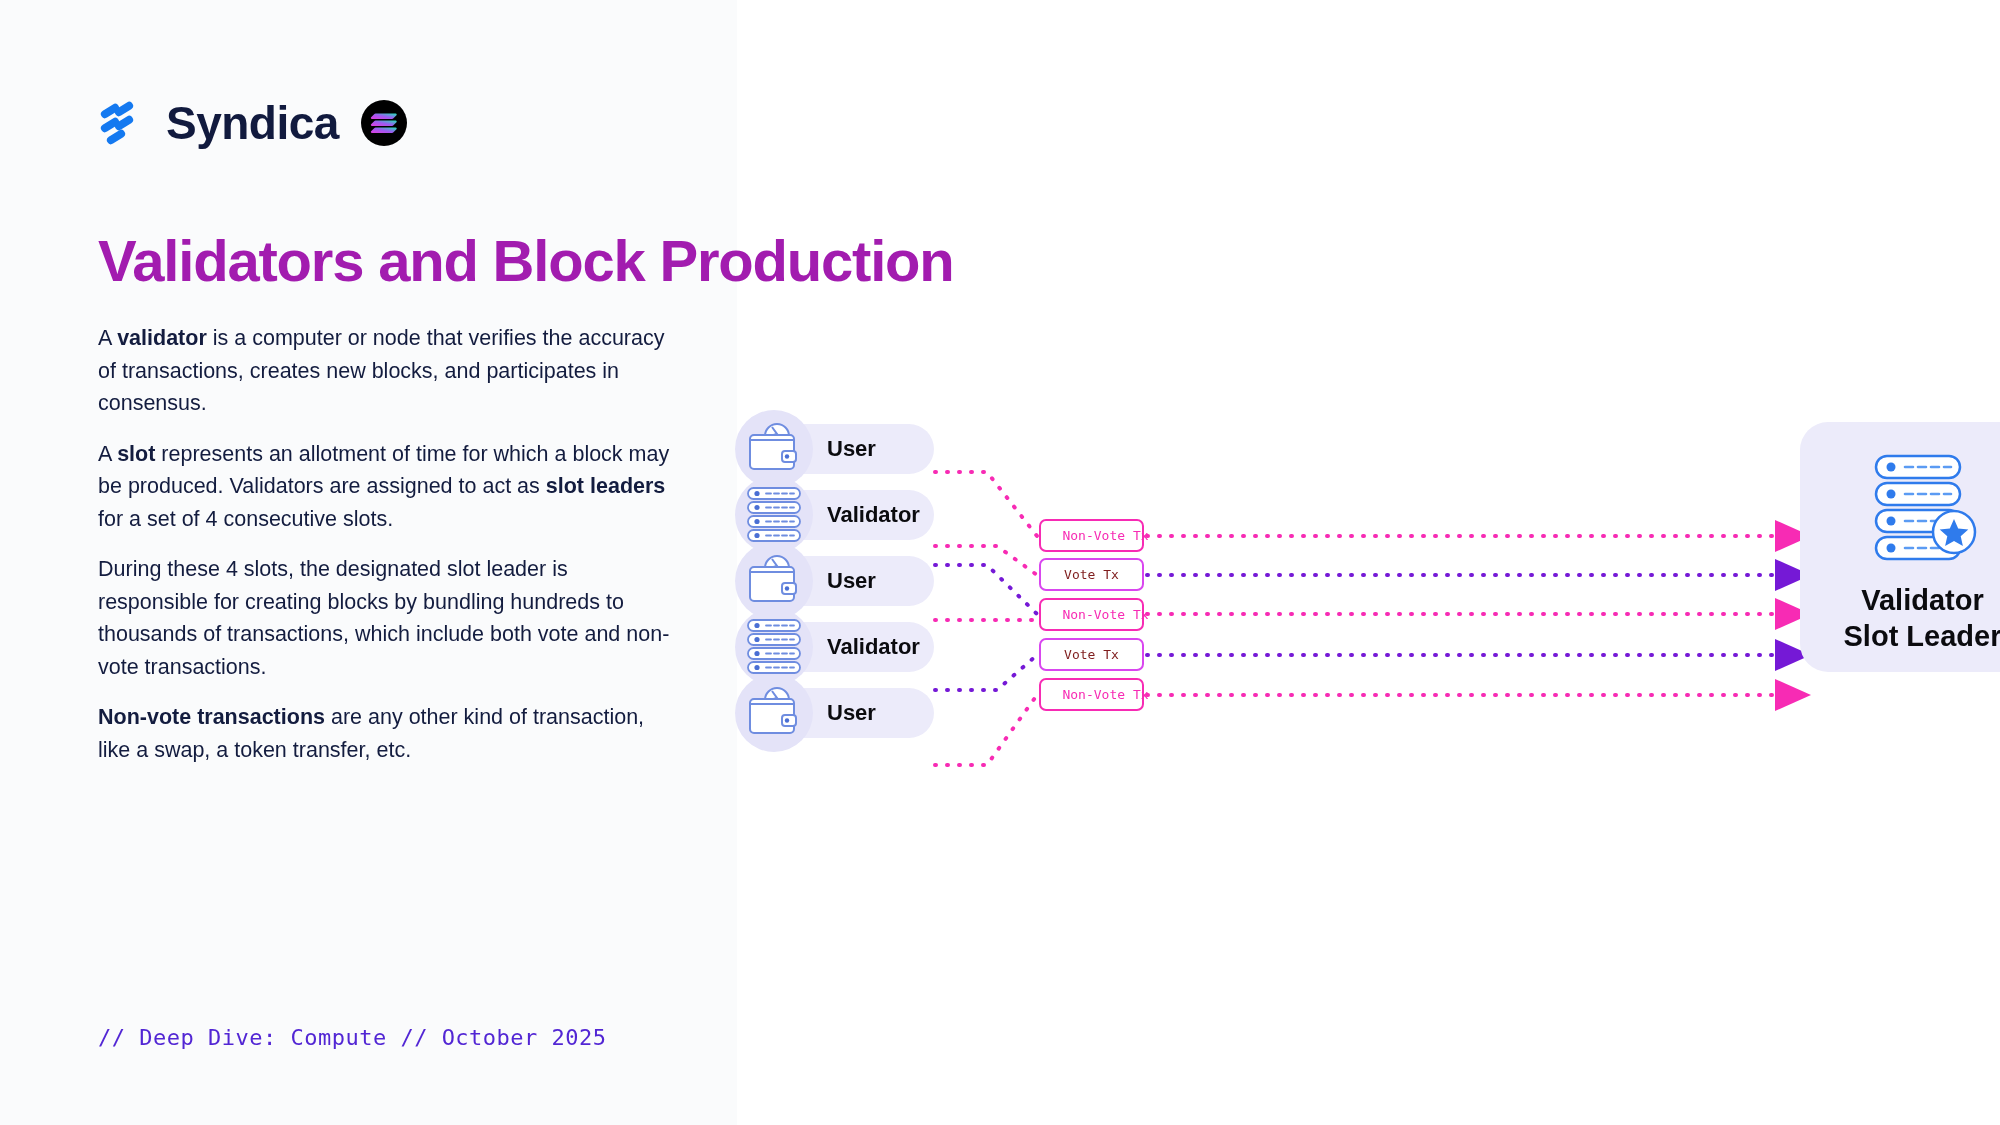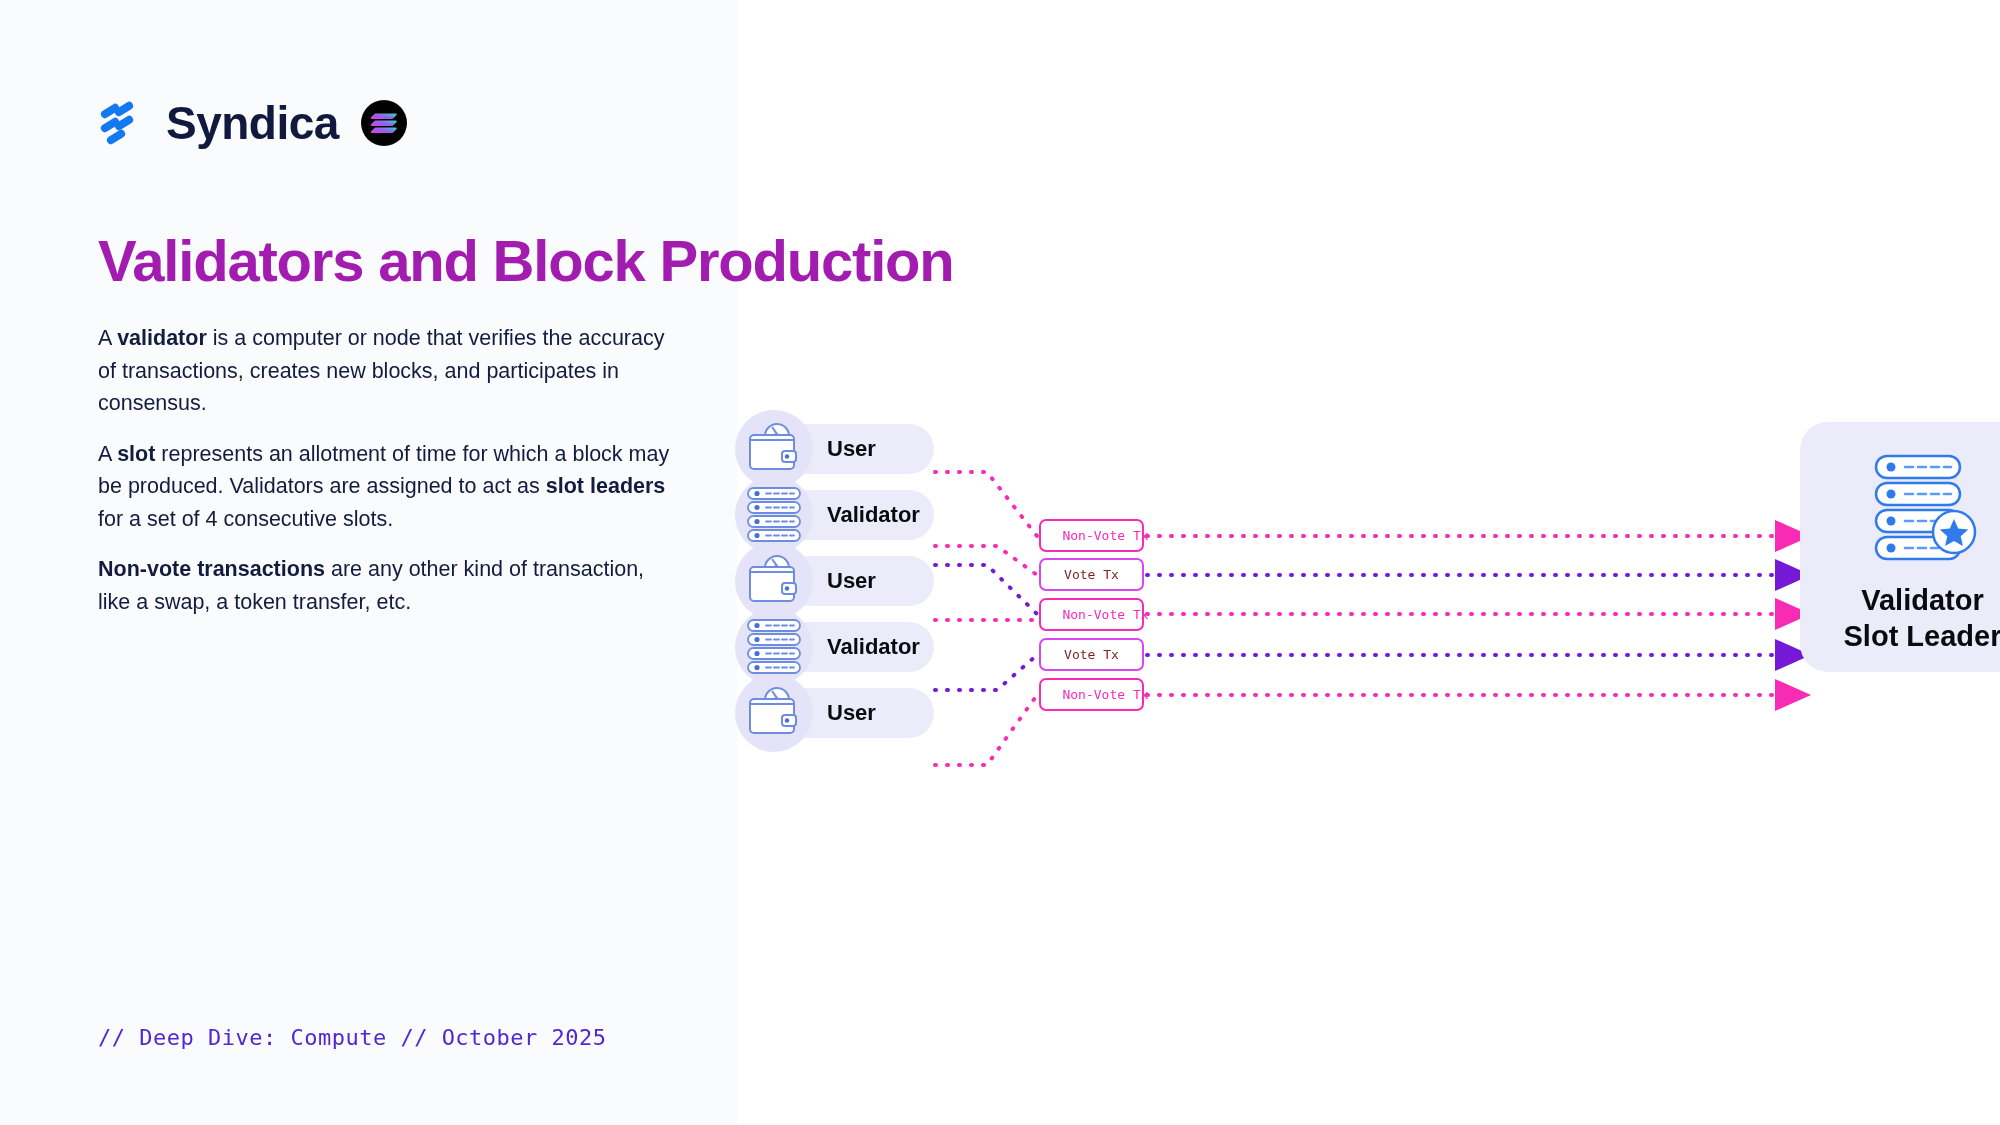--- a/index.html
+++ b/index.html
@@ -124,20 +124,21 @@
         <path d="M5.5 15.6h20.2c0.9 0 1.4 1.1 0.8 1.7l-3.3 3.2c-0.3 0.3-0.7 0.5-1.1 0.5H1.9c-0.9 0-1.4-1.1-0.8-1.7l3.3-3.2c0.3-0.3 0.7-0.5 1.1-0.5z" fill="url(#solg)"></path>
       </svg>
     </span>
   </div>
 
   <h1 class="page-title">Validators and Block Production</h1>
 
   <div class="body-copy" id="body-copy">
       <p><span>A </span><b>validator</b><span> is a computer or node that verifies the accuracy of transactions, creates new blocks, and participates in consensus.</span></p>
       <p><span>A </span><b>slot</b><span> represents an allotment of time for which a block may be produced. Validators are assigned to act as </span><b>slot leaders</b><span> for a set of 4 consecutive slots.</span></p>
+      <p><span>During these 4 slots, the designated slot leader is responsible for creating blocks by bundling hundreds to thousands of transactions, which include both vote and non-vote transactions.</span></p>
       <p><b>Non-vote transactions</b><span> are any other kind of transaction, like a swap, a token transfer, etc.</span></p>
     </div>
 
   <div class="footer-note">// Deep Dive: Compute // October 2025</div>
 
   <div class="diagram">
 
     <svg class="wires">
       <defs>
         <marker id="ahP" markerWidth="10" markerHeight="10" refX="2" refY="4" orient="auto">

